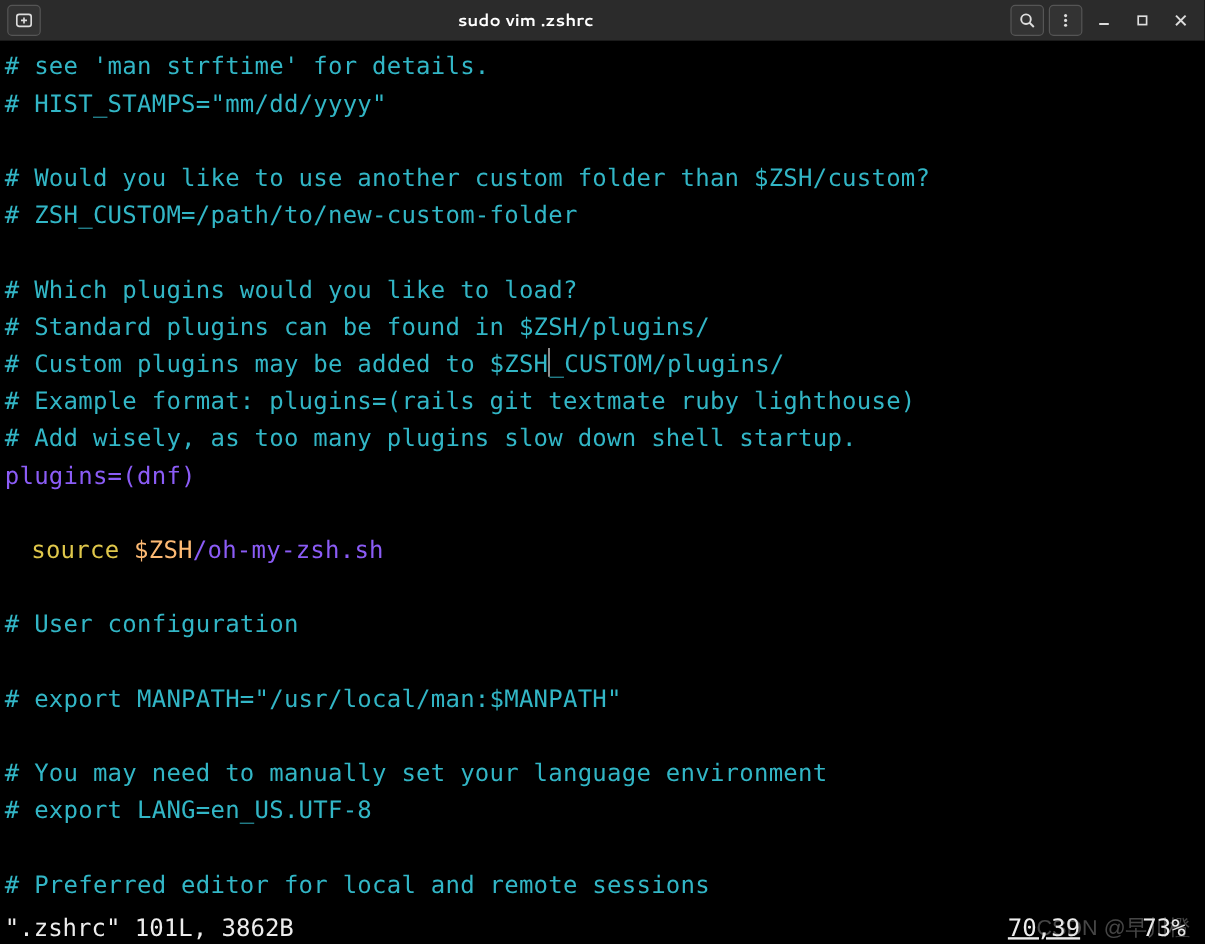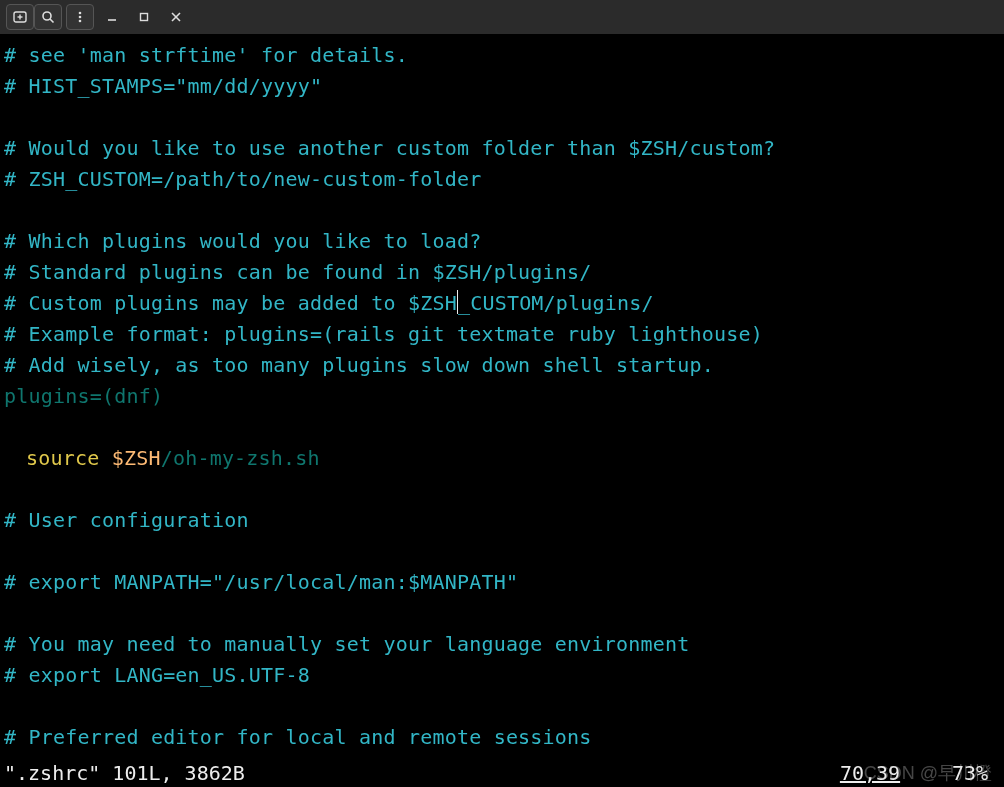--- a/index.html
+++ b/index.html
@@ -35,21 +35,21 @@
   .term {
     position: absolute;
     top: 34px; left: 0; right: 0; bottom: 0;
     background: #000;
     padding: 6px 16px 0 4px;
     white-space: pre;
     line-height: 31px;
     letter-spacing: 0.2px;
   }
   .comment { color: #32b6c6; }  
-  .plain   { color: #0f766e; }  
+  .plain   { color: #8b5cf6; }  
   .keyword { color: #e0c84b; margin-left: 22px; }  
   .var     { color: #fdba74; }  
   .statusbar {
     position: absolute;
     bottom: 0; left: 0; right: 0;
     padding: 0 4px 2px 4px;
     display: flex;
     color: #ededed;
     font-family: inherit;
   }
@@ -78,20 +78,21 @@
 <div class="titlebar">
   <div class="tb-left">
     <div class="tb-btn boxed">
       <svg width="14" height="14" viewBox="0 0 14 14">
         <rect x="1" y="2" width="12" height="10" rx="2" fill="none" stroke="#ddd" stroke-width="1.4"></rect>
         <line x1="7" y1="4.5" x2="7" y2="9.5" stroke="#ddd" stroke-width="1.4"></line>
         <line x1="4.5" y1="7" x2="9.5" y2="7" stroke="#ddd" stroke-width="1.4"></line>
       </svg>
     </div>
   </div>
+  <div class="tb-title">sudo vim .zshrc</div>
   <div class="tb-right">
     <div class="tb-btn boxed">
       <svg width="14" height="14" viewBox="0 0 14 14">
         <circle cx="6" cy="6" r="4" fill="none" stroke="#ddd" stroke-width="1.6"></circle>
         <line x1="9" y1="9" x2="12.5" y2="12.5" stroke="#ddd" stroke-width="1.6"></line>
       </svg>
     </div>
     <div class="tb-btn boxed">
       <svg width="14" height="14" viewBox="0 0 14 14">
         <circle cx="7" cy="3" r="1.3" fill="#ddd"></circle>

